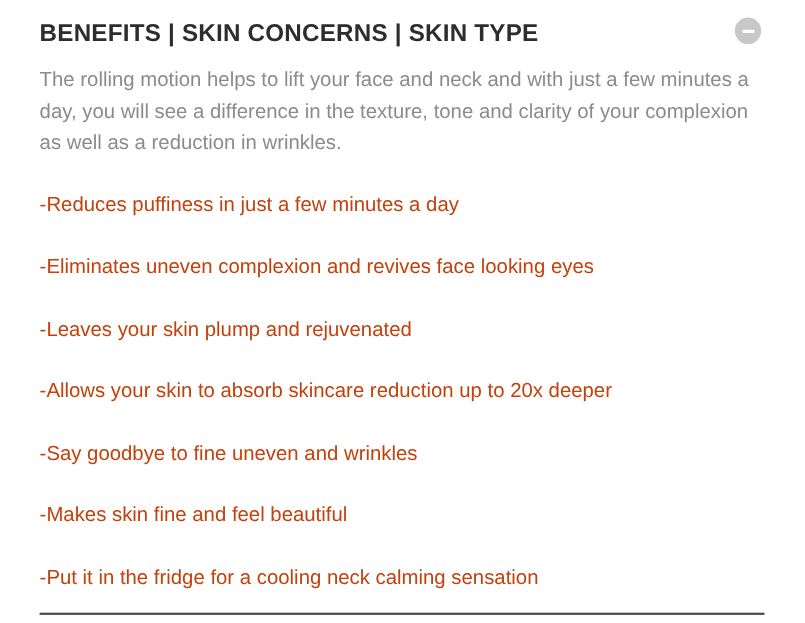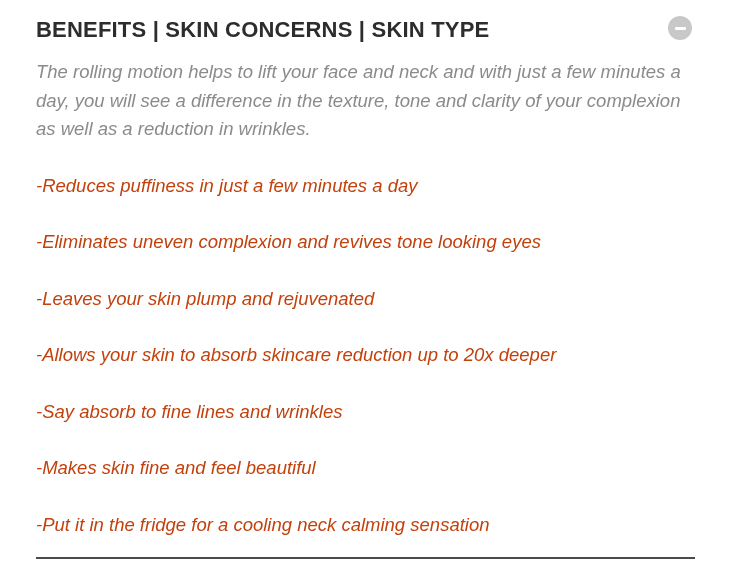--- a/index.html
+++ b/index.html
@@ -64,21 +64,20 @@
     display: block;
     width: 11px;
     height: 3px;
     border-radius: 1px;
     background: #ffffff;
   }
 
   
   .panel-body {
     padding-top: 2px;
-    font-style: italic;
   }
 
   .intro-paragraph {
     margin: 0;
     font-size: 18.5px;
     line-height: 28.5px;
     color: #8b8b8b;
     max-width: 660px;
     font-weight: 400;
   }
@@ -121,23 +120,23 @@
     <button class="collapse-toggle" aria-label="collapse">
       <span class="minus-bar"></span>
     </button>
   </div>
 
   <div class="panel-body">
     <p class="intro-paragraph">The rolling motion helps to lift your face and neck and with just a few minutes a day, you will see a difference in the texture, tone and clarity of your complexion as well as a reduction in wrinkles.</p>
 
     <ul class="benefit-list">
       <li class="benefit-item">-Reduces puffiness in just a few minutes a day</li>
-      <li class="benefit-item">-Eliminates uneven complexion and revives tone looking eyes</li>
+      <li class="benefit-item">-Eliminates uneven complexion and revives face looking eyes</li>
       <li class="benefit-item">-Leaves your skin plump and rejuvenated</li>
       <li class="benefit-item">-Allows your skin to absorb skincare reduction up to 20x deeper</li>
-      <li class="benefit-item">-Say absorb to fine lines and wrinkles</li>
+      <li class="benefit-item">-Say goodbye to fine uneven and wrinkles</li>
       <li class="benefit-item">-Makes skin fine and feel beautiful</li>
       <li class="benefit-item">-Put it in the fridge for a cooling neck calming sensation</li>
     </ul>
   </div>
 
   <div class="panel-divider"></div>
 </div>
 
 </body></html>

